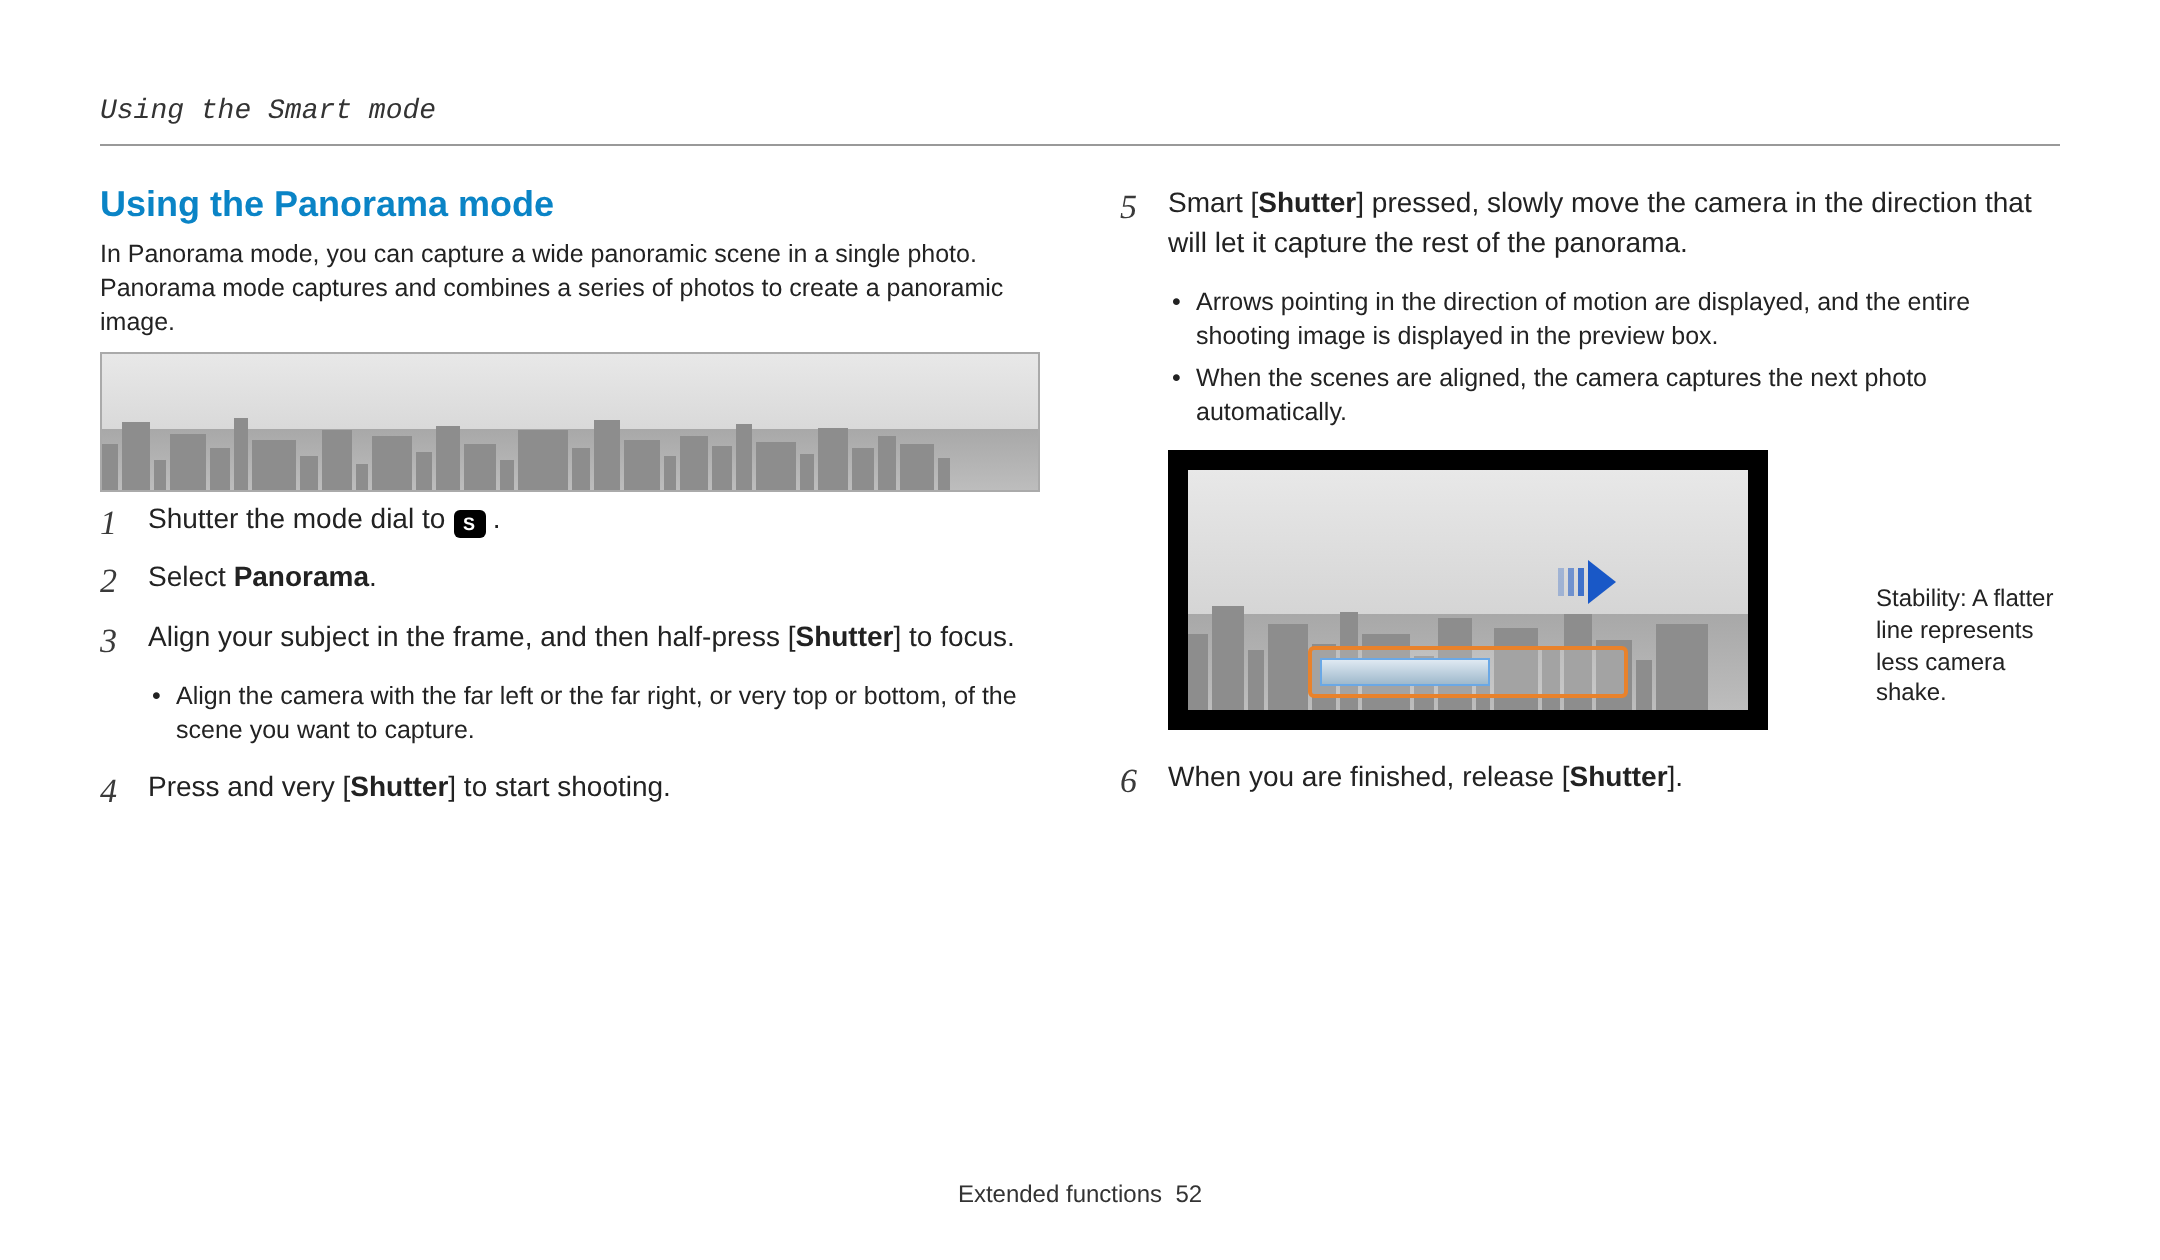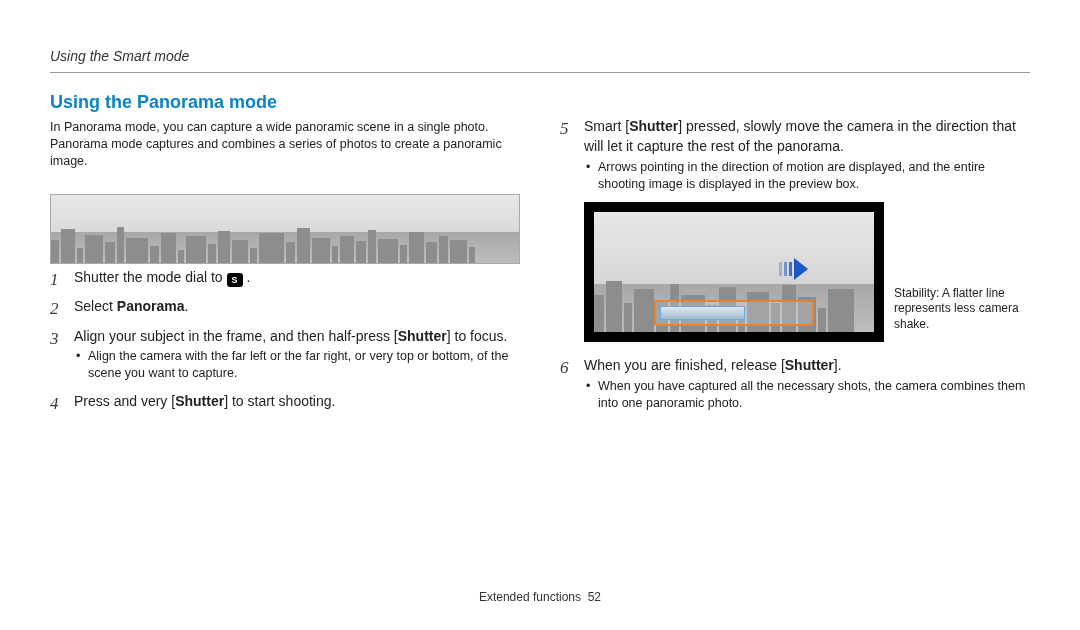--- a/index.html
+++ b/index.html
@@ -12,49 +12,49 @@
     position: relative;
     padding: 48px 50px 30px 50px;
   }
   .top-header {
     position: absolute;
     top: 48px;
     left: 50px;
     font-style: italic;
     font-size: 14px;
     color: #333;
+    font-family: Liberation Mono, monospace;
   }
   .hr {
     position: absolute;
     top: 72px;
     left: 50px;
     right: 50px;
     height: 1px;
     background: #999;
   }
   .columns {
     position: absolute;
     top: 92px;
     left: 50px;
     right: 50px;
     display: flex;
     gap: 40px;
-    align-items: flex-end;
   }
   .col { flex: 1; }
   h2.section-title {
     color: #0a84c6;
     font-weight: 700;
     font-size: 18px;
     margin-bottom: 6px;
   }
   .intro {
     font-size: 12.5px;
     line-height: 1.35;
-    margin-bottom: 24px;
+    margin-bottom: 6px;
   }
   .pano-example {
     width: 100%;
     height: 70px;
     border: 1px solid #aaa;
     margin-bottom: 4px;
     background: linear-gradient(#e8e8e8, #d9d9d9 55%, #a8a8a8 55%, #bdbdbd);
     position: relative;
     overflow: hidden;
   }
@@ -89,21 +89,21 @@
     left: 0;
     top: 0;
     font-style: italic;
     font-size: 17px;
     color: #3a3a3a;
     font-weight: 500;
     font-family: Georgia, "Times New Roman", serif;
   }
   ul.sub {
     list-style: none;
-    margin-top: 2px;
+    margin-top: 12px;
   }
   ul.sub li {
     position: relative;
     padding-left: 14px;
     font-size: 12.5px;
     line-height: 1.35;
     margin-bottom: 4px;
   }
   ul.sub li::before {
     content: "•";
@@ -172,20 +172,21 @@
     position:absolute; left:4px; top:4px; bottom:4px; width:85px;
     border: 1px solid #6aa8e6;
     background: linear-gradient(#dfe9f2,#9fb9cc);
   }
   .stability-note {
     font-size: 12px;
     line-height: 1.3;
     align-self: flex-end;
     padding-bottom: 10px;
     flex:1;
+    margin-left:44px;
   }
   .footer {
     position: absolute;
     bottom: 26px;
     left: 0; right: 0;
     text-align: center;
     font-size: 12px;
     color: #333;
   }
   .footer b { font-weight: 400; }
@@ -260,20 +261,21 @@
     </ol>
   </div>
 
   <div class="col">
     <ol class="steps">
       <li>
         <span class="num">5</span>
         <span>Smart [</span><b>Shutter</b><span>] pressed, slowly move the camera in the direction that will let it capture the rest of the panorama.</span>
         <ul class="sub">
           <li>Arrows pointing in the direction of motion are displayed, and the entire shooting image is displayed in the preview box.</li>
+          <li>When the scenes are aligned, the camera captures the next photo automatically.</li>
         </ul>
       </li>
     </ol>
 
     <div class="preview-wrap">
       <div class="preview">
         <div class="preview-inner">
           <div class="skyline">
             <div class="bld" style="width:10px;height:70%"></div>
               <div class="bld" style="width:16px;height:95%"></div>
@@ -303,23 +305,20 @@
           </div>
         </div>
       </div>
       <div class="stability-note">Stability: A flatter line represents less camera shake.</div>
     </div>
 
     <ol class="steps">
       <li>
         <span class="num">6</span>
         <span>When you are finished, release [</span><b>Shutter</b><span>].</span>
-        <ul class="sub">
-          <li>When you have captured all the necessary shots, the camera combines them into one panoramic photo.</li>
-        </ul>
       </li>
     </ol>
   </div>
 </div>
 
 <div class="footer">
   <span>Extended functions</span>&nbsp;&nbsp;<b>52</b>
 </div>
 
 </body></html>

